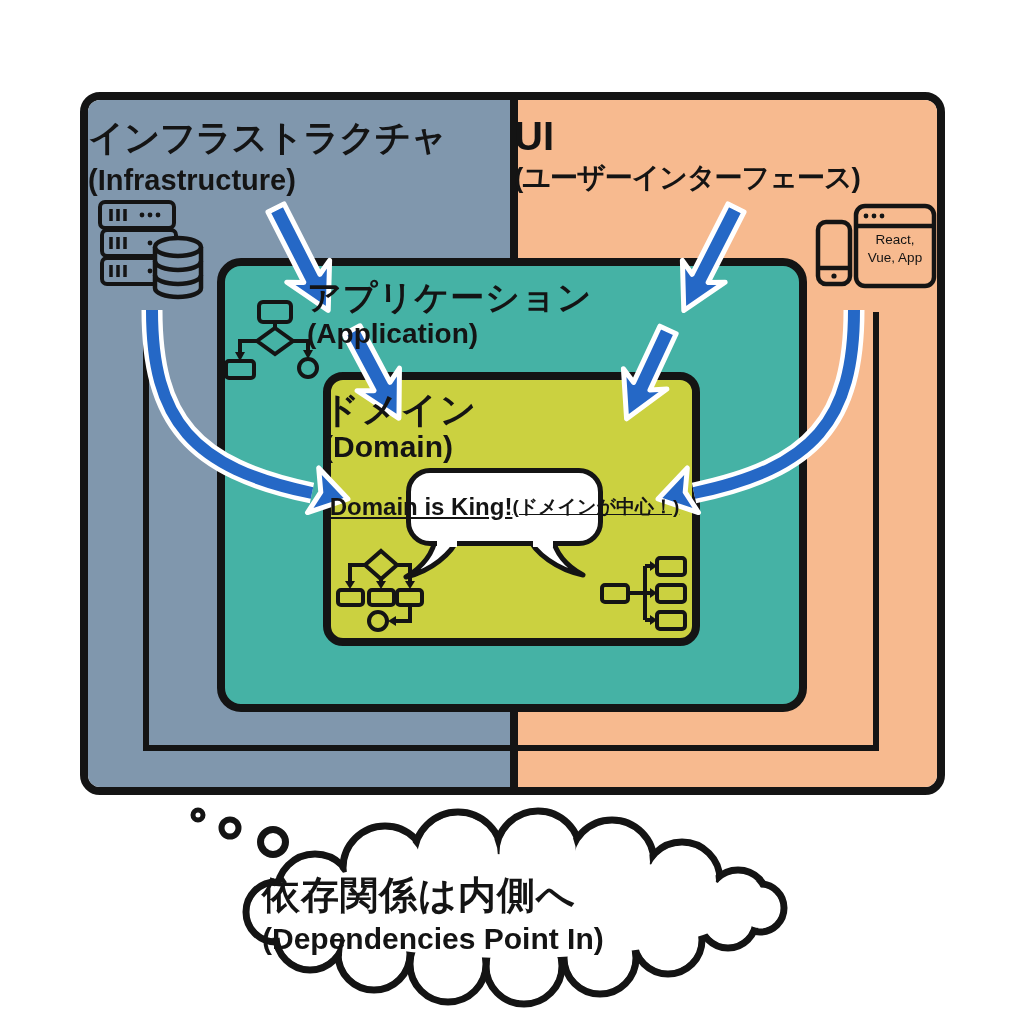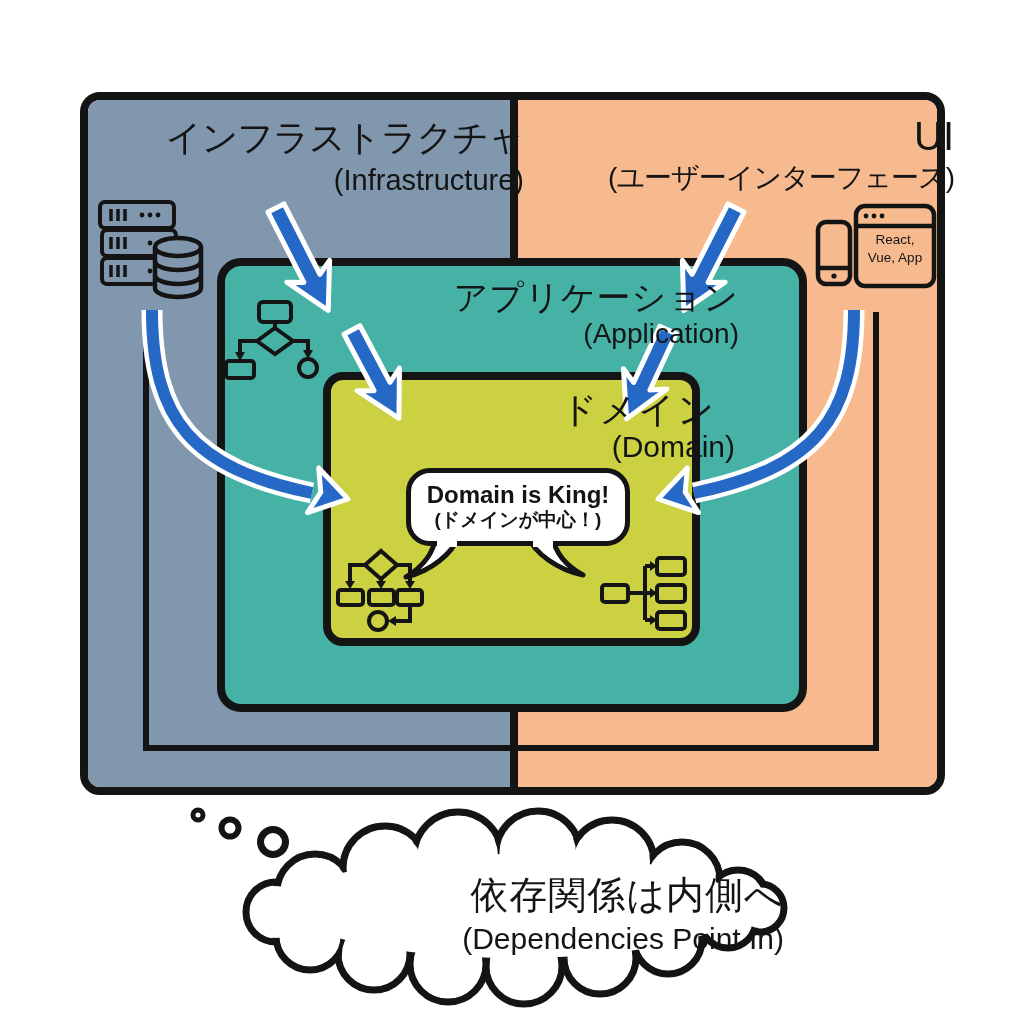--- a/index.html
+++ b/index.html
@@ -11,33 +11,33 @@
          border-radius:20px;box-sizing:border-box;overflow:hidden;display:flex;}
   .half-left{width:422px;height:100%;background:var(--infrastructure-bg);}
   .divider{width:8px;height:100%;background:var(--outline);}
   .half-right{flex:1;height:100%;background:var(--ui-bg);}
   
   .app-box{left:217px;top:258px;width:590px;height:454px;background:var(--application-bg);
            border:8px solid var(--outline);border-radius:24px;box-sizing:border-box;}
   .domain-box{left:323px;top:372px;width:377px;height:274px;background:var(--domain-bg);
               border:8px solid var(--outline);border-radius:20px;box-sizing:border-box;}
   
-  .ttl{text-align:right;font-weight:normal;line-height:1.12;white-space:nowrap;padding-left:16px;}
+  .ttl{text-align:left;font-weight:bold;line-height:1.12;white-space:nowrap;}
   .infra-ja{left:88px;top:118px;width:420px;font-size:36px;letter-spacing:-1px;}
   .infra-en{left:88px;top:164px;width:420px;font-size:29px;}
   .ui-ttl{left:514px;top:114px;width:424px;font-size:40px;}
   .ui-sub{left:514px;top:162px;width:424px;font-size:28px;letter-spacing:-1px;}
   .app-ja{left:307px;top:278px;width:416px;font-size:34px;letter-spacing:1px;}
   .app-en{left:307px;top:318px;width:416px;font-size:28px;}
   .dom-ja{left:323px;top:390px;width:377px;font-size:36px;letter-spacing:2px;}
   .dom-en{left:323px;top:430px;width:396px;font-size:30px;}
   
-  .bubble{left:406px;top:468px;width:224px;height:78px;background:#fff;border:5px solid var(--outline);
-          border-radius:24px;box-sizing:border-box;display:flex;flex-direction:column;
-          align-items:center;justify-content:center;}
+  .bubble{left:406px;top:468px;width:197px;height:78px;background:#fff;border:5px solid var(--outline);
+          border-radius:24px;box-sizing:border-box;display:flex;
+          align-items:center;justify-content:center;text-decoration:underline;}
   .bubble .l1{font-weight:bold;font-size:24px;line-height:1.1;white-space:nowrap;}
   .bubble .l2{font-weight:bold;font-size:19px;line-height:1.2;white-space:nowrap;}
   .tail-gap{background:#fff;width:20px;height:7px;}
   .tg-left{left:437px;top:540px;}
   .tg-right{left:533px;top:540px;}
   
   .fw-label{left:858px;top:231px;width:74px;height:48px;font-size:13.5px;font-weight:normal;
             text-align:center;line-height:1.3;white-space:pre-line;}
   
   .cloud-ja{left:262px;top:874px;width:506px;font-size:38px;letter-spacing:1px;}

